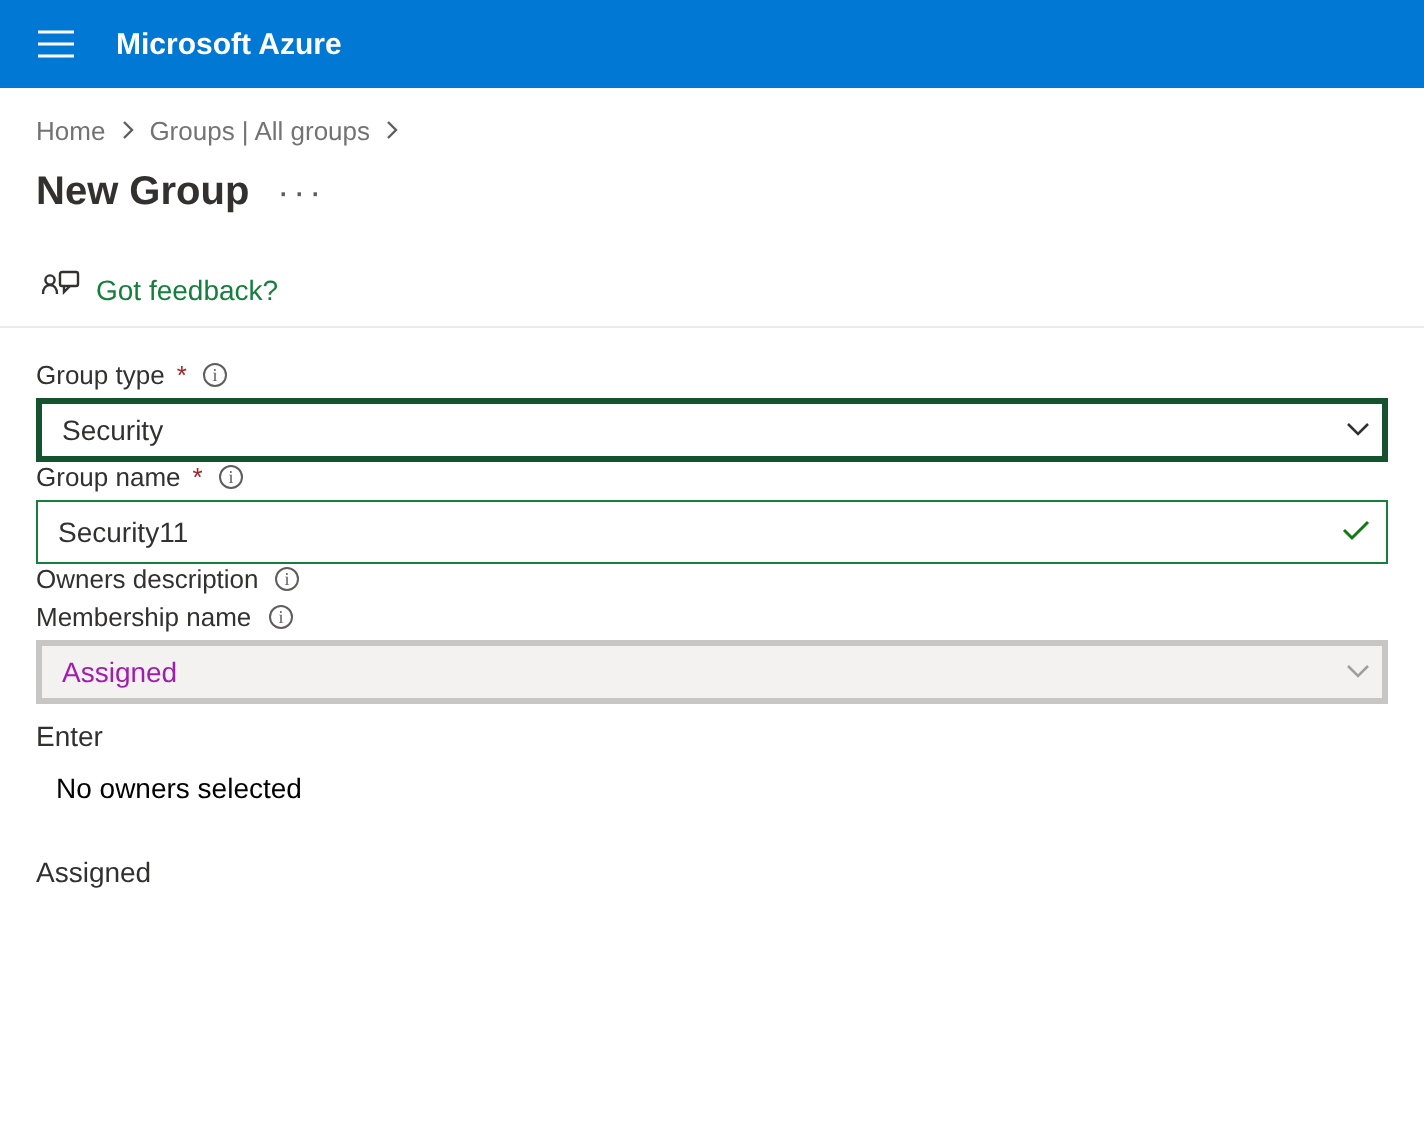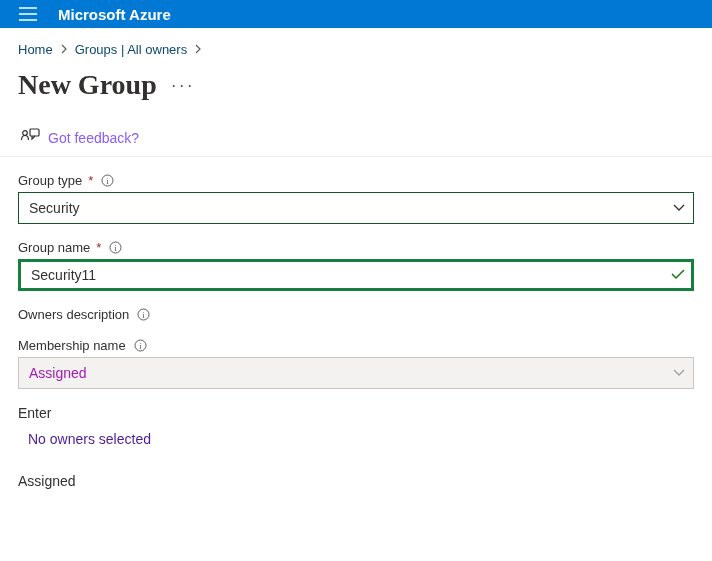--- a/index.html
+++ b/index.html
@@ -8,21 +8,21 @@
       font-size: 14px;
       color: #323130;
       background: #fff;
       width: 712px;
       height: 561px;
       overflow: hidden;
     }
     
     .top-bar {
       background: #0078d4;
-      height: 28px;
+      height: 44px;
       display: flex;
       align-items: center;
       padding: 0 8px;
       color: #fff;
     }
     .hamburger {
       width: 40px;
       height: 40px;
       display: flex;
       align-items: center;
@@ -38,58 +38,57 @@
     
     .breadcrumb {
       padding: 14px 18px 4px 18px;
       font-size: 13px;
       display: flex;
       align-items: center;
       gap: 7px;
       color: #605e5c;
     }
     .breadcrumb a {
-      color: #0c4a6e;
+      color: #737373;
       text-decoration: none;
       cursor: pointer;
     }
     .breadcrumb .chev { color: #605e5c; }
     
     .page-title-row {
       display: flex;
       align-items: center;
       padding: 8px 18px 20px 18px;
       gap: 14px;
     }
     .page-title {
-      font-size: 28px;
+      font-size: 20px;
       font-weight: 600;
       color: #323130;
-      font-family: Liberation Serif, serif;
     }
     .ellipsis-btn {
       font-size: 18px;
       color: #605e5c;
       cursor: pointer;
       letter-spacing: 2px;
     }
     
     .feedback-bar {
       display: flex;
       align-items: center;
       gap: 8px;
       padding: 6px 20px 8px 20px;
       border-bottom: 1px solid #edebe9;
       font-size: 14px;
-      color: #8b5cf6;
+      color: #15803d;
     }
     .feedback-icon svg { stroke: #323130; fill: none; }
     
     .form-area { padding: 16px 18px; }
-    .field { margin-bottom: 16px; }
+    .field { }
     .field-label {
       display: flex;
       align-items: center;
       gap: 4px;
       font-size: 13px;
       color: #323130;
       margin-bottom: 4px;
     }
     .req { color: #a4262c; margin-left: 2px; }
     .info-icon {
@@ -100,58 +99,58 @@
     }
     .info-icon svg circle { stroke: #605e5c; fill: none; }
     .info-icon svg text { fill: #605e5c; font-size: 9px; font-family: serif; }
     .control {
       position: relative;
       width: 100%;
     }
     .select-box, .text-input {
       width: 100%;
       height: 32px;
-      border: 1px solid #14532d;
+      border: 3px solid #14532d;
       padding: 0 30px 0 10px;
       font-size: 14px;
       font-family: inherit;
       background: #fff;
       color: #323130;
       display: flex;
       align-items: center;
       cursor: pointer;
     }
     .text-input { cursor: text; outline: none; }
     .text-input::placeholder { color: #605e5c; }
     .select-chevron, .valid-check {
       position: absolute;
       right: 8px;
       top: 50%;
       transform: translateY(-50%);
       pointer-events: none;
     }
     .field.valid .control .text-input {
-      border: 3px solid #15803d;
+      border: 1px solid #15803d;
     }
     .field.disabled .select-box {
       background: #f3f2f1;
       color: #a21caf;
       border-color: #c8c6c4;
       cursor: default;
     }
     .field.disabled .select-chevron svg path { stroke: #a19f9d; }
     
     .section-heading {
       font-size: 14px;
       color: #323130;
       margin-top: 8px;
       margin-bottom: 10px;
     }
     .link-text {
-      color: #4c1d95;
+      color: #000000;
       font-size: 14px;
       cursor: pointer;
       margin-left: 10px;
       margin-bottom: 18px;
       display: inline-block;
     }
   </style>
 </head>
 <body>
 
@@ -164,21 +163,21 @@
   <div class="brand">Microsoft Azure</div>
 </div>
 
 <div class="breadcrumb">
   <a>Home</a>
   <span class="chev">
     <svg width="8" height="10" viewBox="0 0 8 10">
         <path d="M2 1 L6 5 L2 9" stroke="#605e5c" fill="none" stroke-width="1.2"></path>
       </svg>
   </span>
-  <a>Groups | All owners</a>
+  <a>Groups | All groups</a>
   <span class="chev">
     <svg width="8" height="10" viewBox="0 0 8 10">
         <path d="M2 1 L6 5 L2 9" stroke="#605e5c" fill="none" stroke-width="1.2"></path>
       </svg>
   </span>
 </div>
 
 <div class="page-title-row">
   <h1 class="page-title">New Group</h1>
   <span class="ellipsis-btn">···</span>

